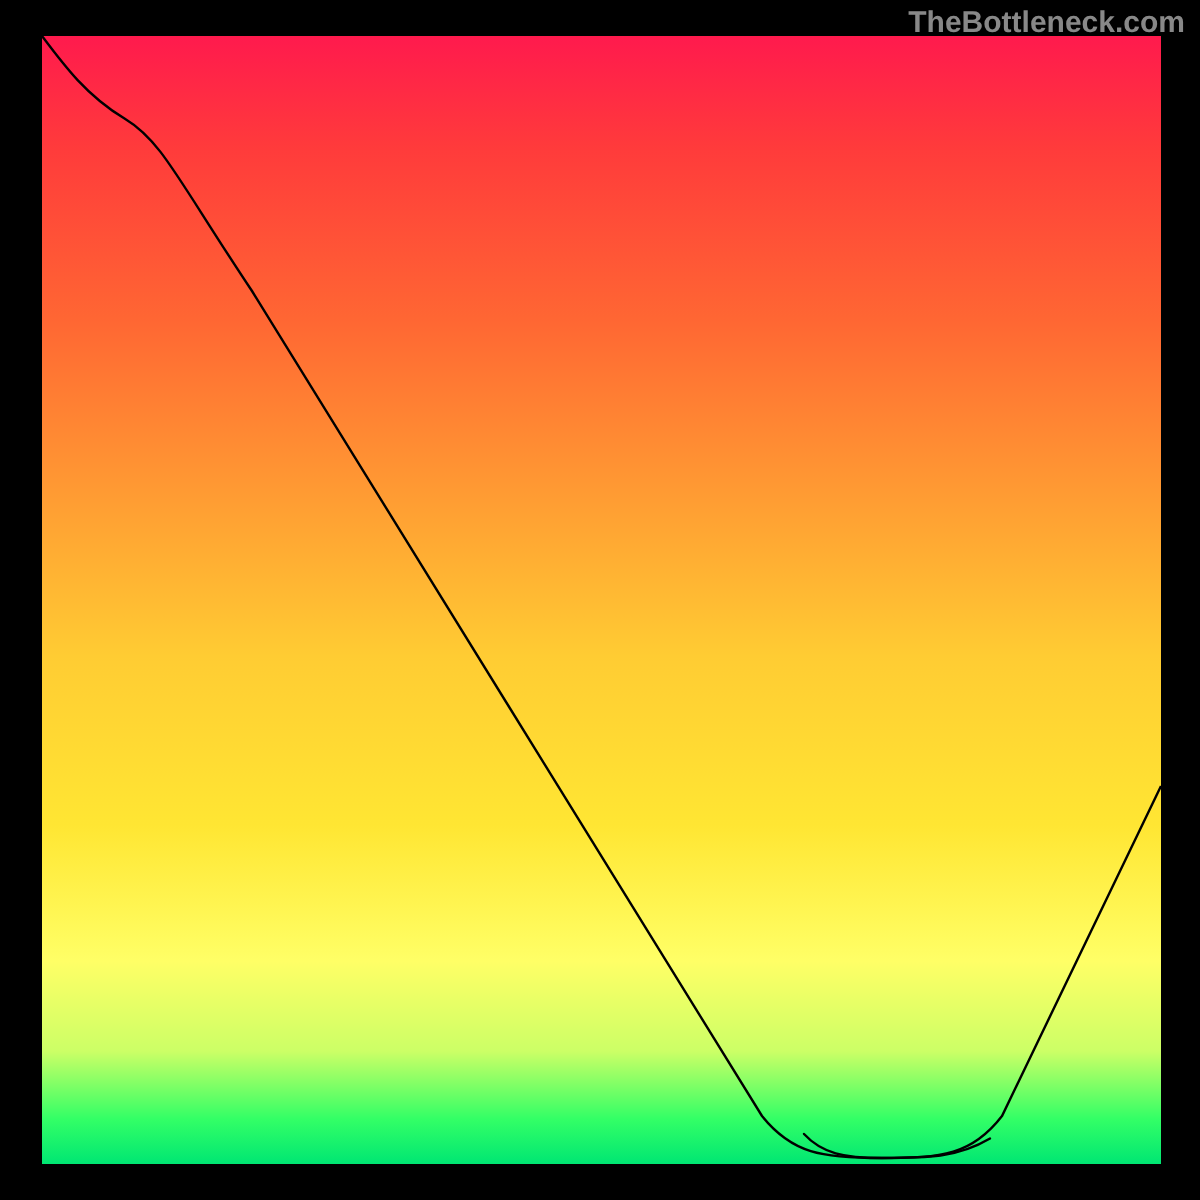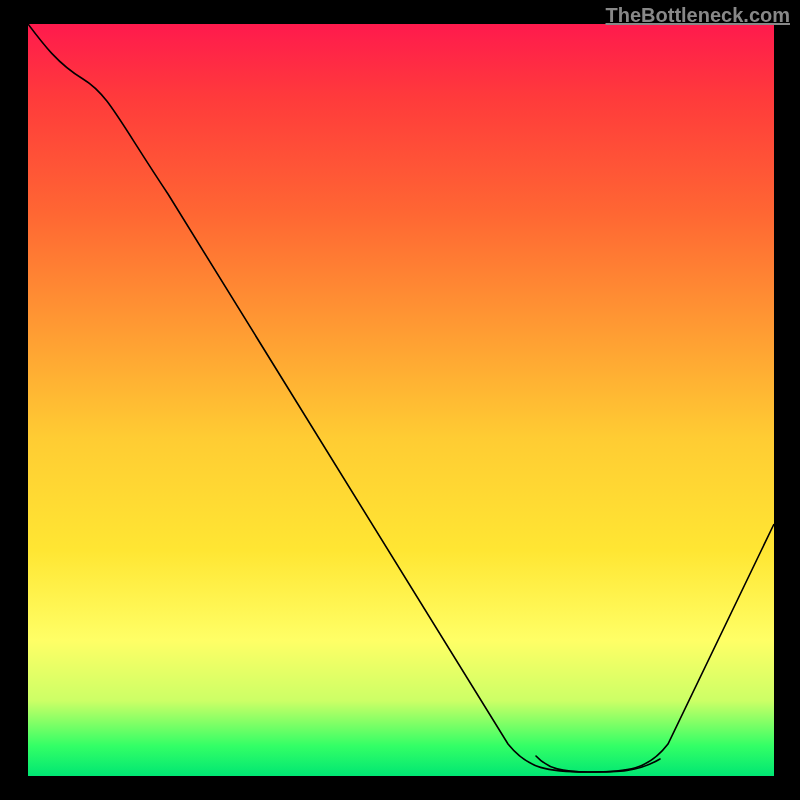--- a/index.html
+++ b/index.html
@@ -12,21 +12,20 @@
     overflow: hidden;
   }
   .watermark {
     position: absolute;
     top: 4px;
     right: 10px;
     color: #888;
     font-size: 20px;
     font-weight: bold;
     z-index: 10;
-    text-decoration: underline;
   }
   .plot-area {
     position: absolute;
     left: 28px;
     top: 24px;
     width: 746px;
     height: 752px;
     background: linear-gradient(to bottom,
       #ff1a4d 0%,
       #ff3b3b 10%,

